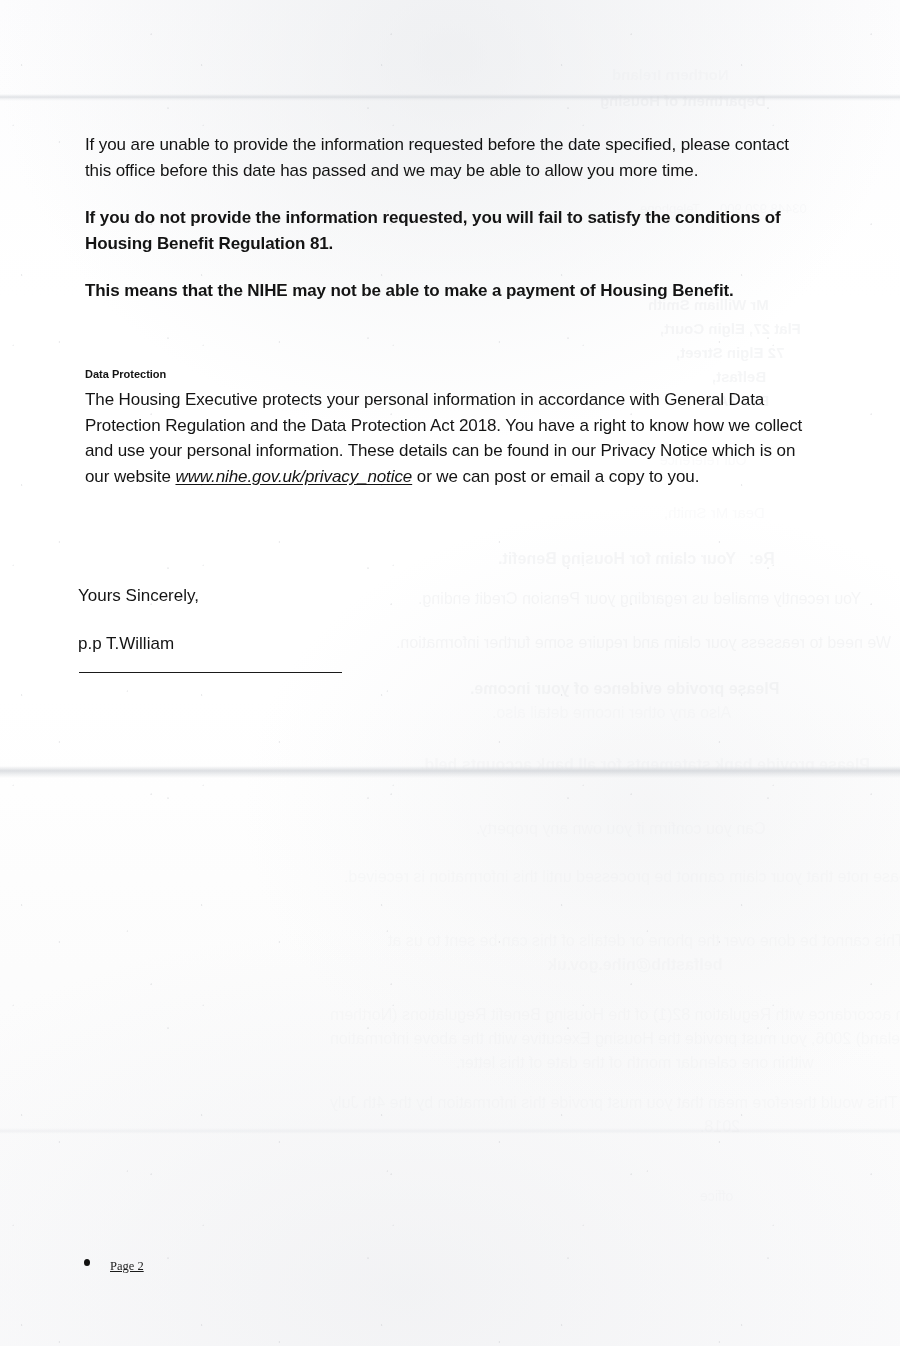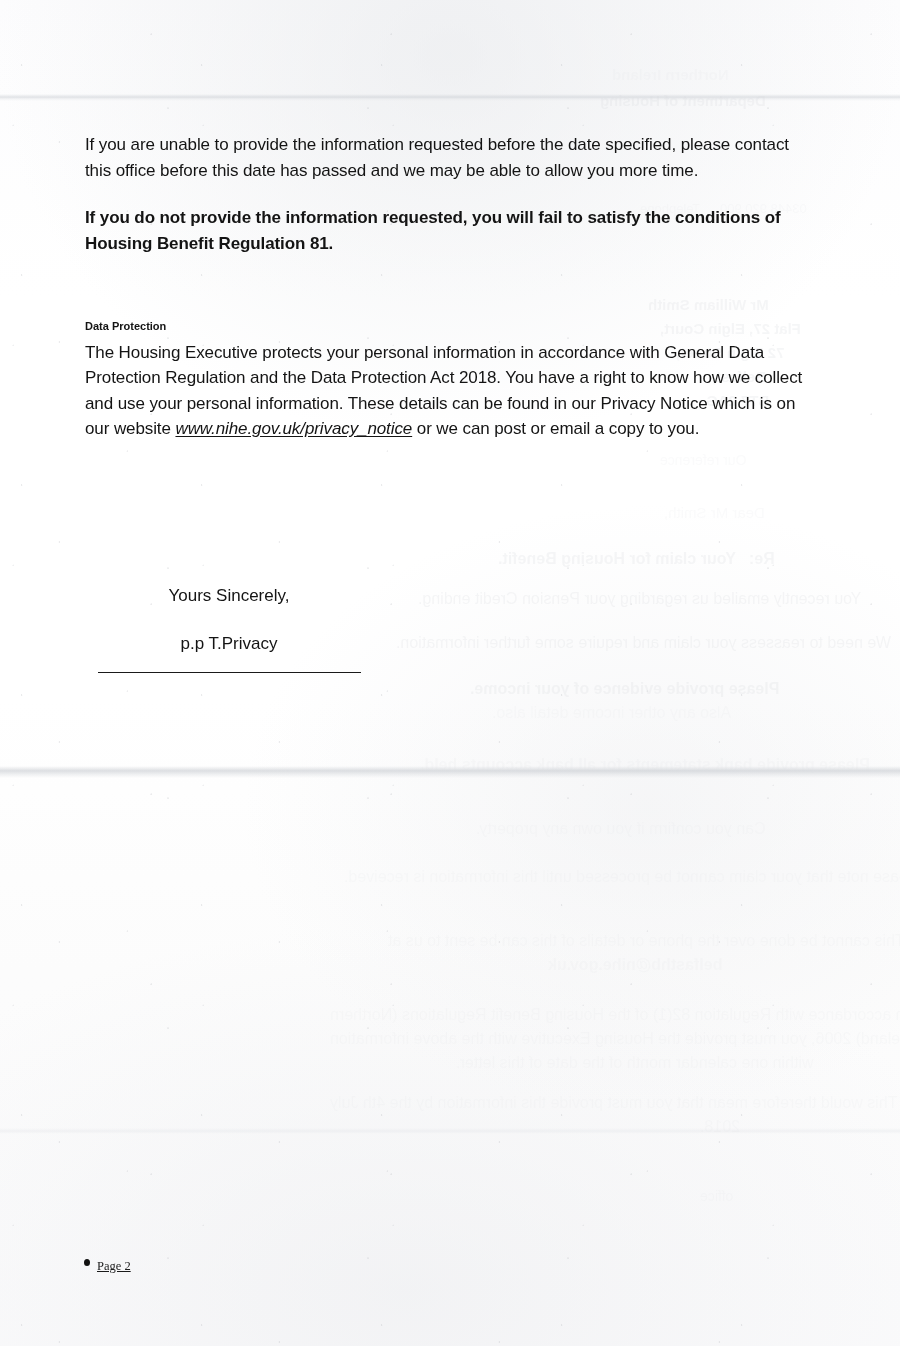--- a/index.html
+++ b/index.html
@@ -99,24 +99,23 @@
   }
   .url {
     font-style: italic;
     text-decoration: underline;
     text-underline-offset: 2px;
   }
 
   
   .signoff {
     position: absolute;
-    left: 97px;
+    left: 78px;
     top: 583px;
     z-index: 5;
-    text-align: center;
   }
   .signoff .line {
     font-size: 17px;
     line-height: 25.5px;
     color: #141414;
   }
   .sig-gap { height: 22px; }
   .sig-rule {
     width: 263px;
     height: 0;
@@ -126,21 +125,21 @@
   .sig-name { padding-left: 7px; }
 
   
   .footer {
     position: absolute;
     left: 84px;
     top: 1259px;
     z-index: 5;
     display: flex;
     align-items: flex-start;
-    gap: 7px;
+    gap: 20px;
     font-family: "Liberation Serif", serif;
     font-size: 12.5px;
     color: #1b1b1b;
     text-decoration: underline;
   }
   .footer .bullet {
     display: inline-block;
     width: 6px;
     height: 7px;
     background: #111;
@@ -203,32 +202,33 @@
       <div class="ghost vfaint" style="left: 700px; top: 1114px; font-size: 16px;">2018.</div>
       <div class="ghost vfaint" style="left: 700px; top: 1184px; font-size: 14px;">office</div>
     </div>
 
   <div class="content">
 
     <p class="body">If you are unable to provide the information requested before the date specified, please contact this office before this date has passed and we may be able to allow you more time.</p>
 
     <p class="body bold">If you do not provide the information requested, you will fail to satisfy the conditions of Housing Benefit Regulation 81.</p>
 
+    <p class="body bold">This means that the NIHE may not be able to make a payment of Housing Benefit.</p>
 
     <div style="height:36px"></div>
 
     <p class="section-head">Data Protection</p>
 
     <p class="body"><span>The Housing Executive protects your personal information in accordance with General Data Protection Regulation and the Data Protection Act 2018. You have a right to know how we collect and use your personal information. These details can be found in our Privacy Notice which is on our website </span><a class="url" href="#" style="color:inherit">www.nihe.gov.uk/privacy_notice</a><span> or we can post or email a copy to you.</span></p>
   </div>
 
   <div class="signoff">
     <div class="line">Yours Sincerely,</div>
     <div class="sig-gap"></div>
-    <div class="line">p.p T.Privacy</div>
+    <div class="line">p.p T.William</div>
     <div class="sig-rule"></div>
   </div>
 
   <div class="footer">
     <span class="bullet"></span>
     <span>Page 2</span>
   </div>
 
 </div>
 

